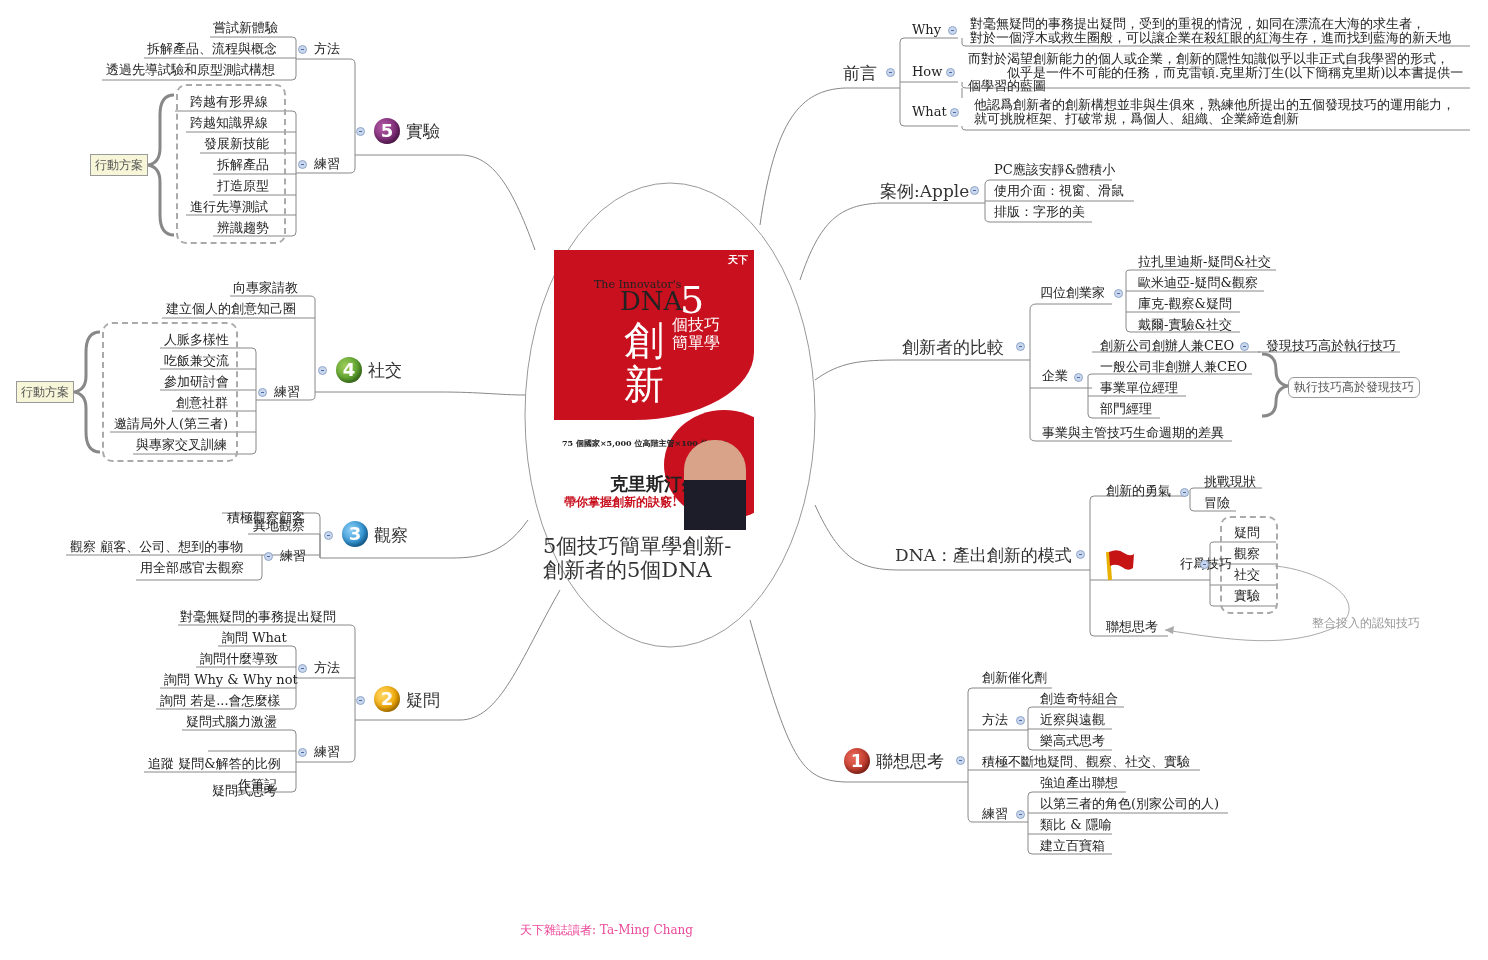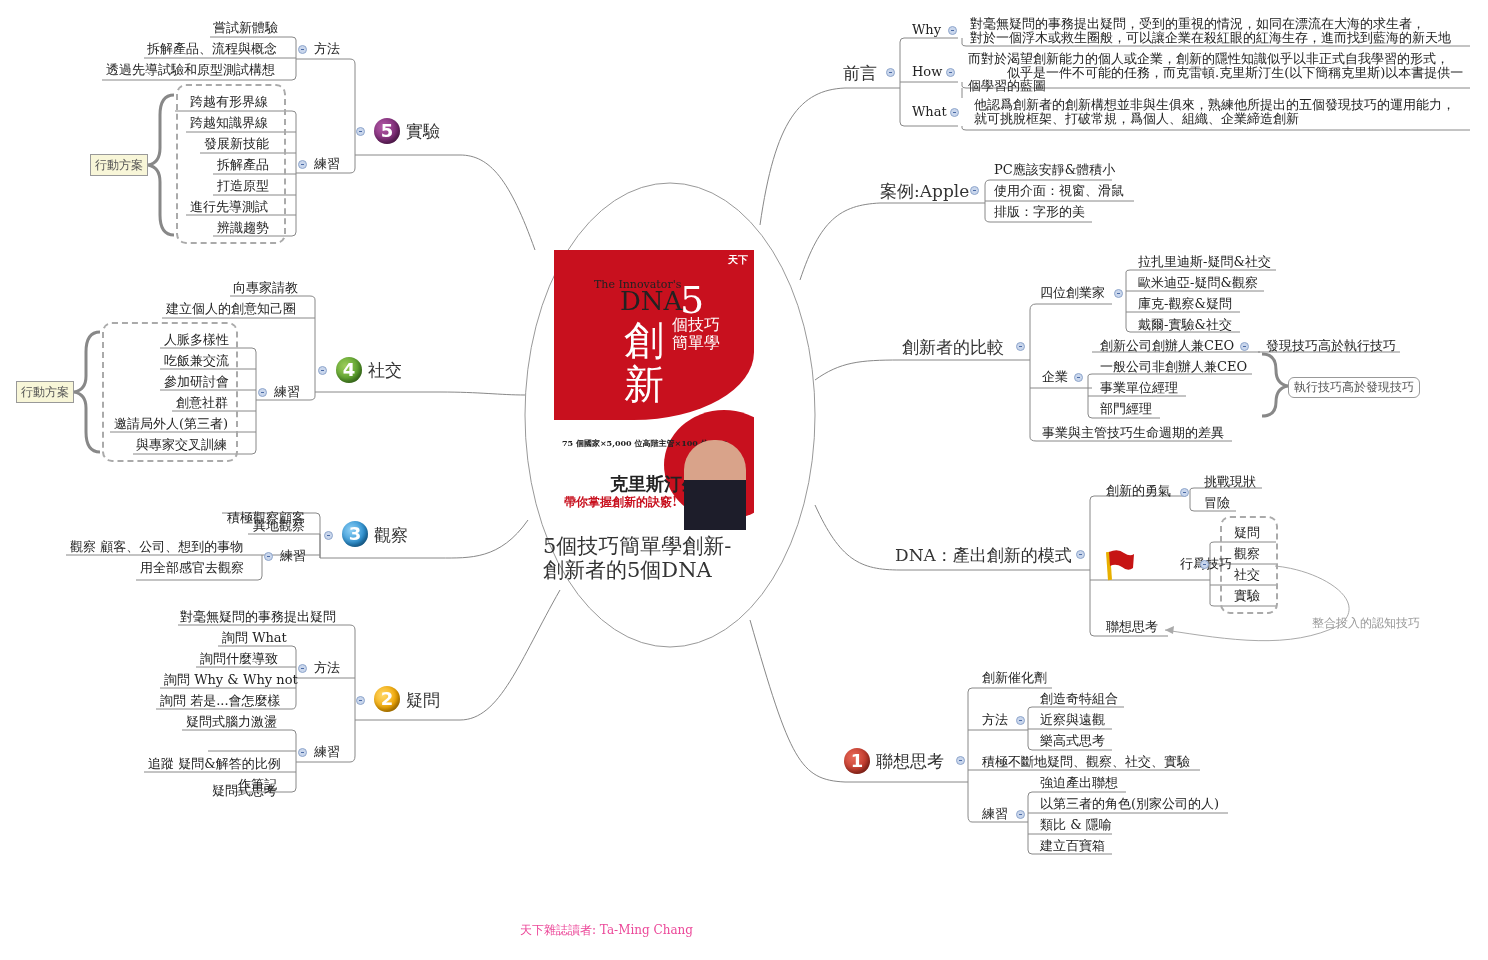--- a/index.html
+++ b/index.html
@@ -187,21 +187,21 @@
 <div class="abs t" style="left:994px;top:204px;">排版：字形的美</div>
 
 <div class="abs t3" style="left:902px;top:336px;">創新者的比較</div>
 <div class="collapse" style="left:1016px;top:342px;"></div>
 <div class="abs t" style="left:1040px;top:285px;">四位創業家</div>
 <div class="collapse" style="left:1114px;top:289px;"></div>
 <div class="abs t" style="left:1138px;top:254px;">拉扎里迪斯-疑問&amp;社交</div>
 <div class="abs t" style="left:1138px;top:275px;">歐米迪亞-疑問&amp;觀察</div>
 <div class="abs t" style="left:1138px;top:296px;">庫克-觀察&amp;疑問</div>
 <div class="abs t" style="left:1138px;top:317px;">戴爾-實驗&amp;社交</div>
-<div class="abs t" style="left:1042px;top:369px;">企業</div>
+<div class="abs t" style="left:1042px;top:369px;font-family:Liberation Mono, monospace;">企業</div>
 <div class="collapse" style="left:1074px;top:373px;"></div>
 <div class="abs t" style="left:1100px;top:338px;">創新公司創辦人兼CEO</div>
 <div class="collapse" style="left:1240px;top:342px;"></div>
 <div class="abs t" style="left:1266px;top:338px;">發現技巧高於執行技巧</div>
 <div class="abs t" style="left:1100px;top:359px;">一般公司非創辦人兼CEO</div>
 <div class="abs t" style="left:1100px;top:380px;">事業單位經理</div>
 <div class="abs t" style="left:1100px;top:401px;">部門經理</div>
 <div class="summary" style="left:1288px;top:377px;">執行技巧高於發現技巧</div>
 <div class="abs t" style="left:1042px;top:425px;">事業與主管技巧生命週期的差異</div>
 

